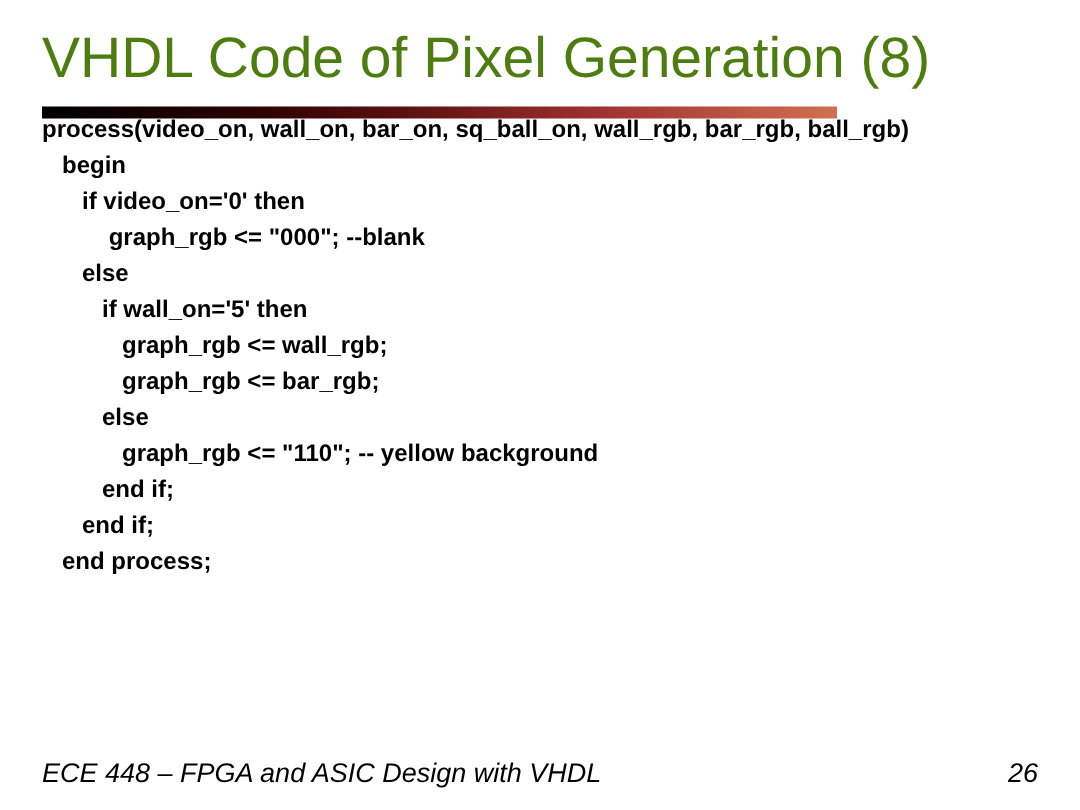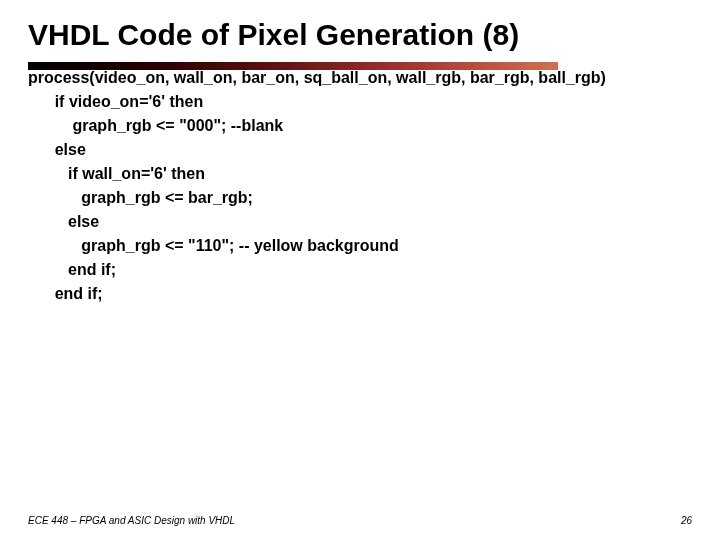--- a/index.html
+++ b/index.html
@@ -11,23 +11,23 @@
     position: relative;
     overflow: hidden;
   }
   .slide {
     width: 100%;
     height: 100%;
     padding: 18px 28px 0 28px;
     position: relative;
   }
   .title {
-    color: #000000;
-    font-size: 30px;
-    font-weight: bold;
+    color: #4d7c0f;
+    font-size: 38px;
+    font-weight: normal;
     margin-bottom: 10px;
     letter-spacing: 0px;
   }
   .divider {
     height: 8px;
     width: 530px;
     background: linear-gradient(to right, #000000 0%, #2a0000 25%, #5a1010 45%, #a03030 70%, #d07050 100%);
     margin-bottom: 2px;
   }
   .code-block {
@@ -42,45 +42,48 @@
   .code-line { white-space: pre; }
   .footer {
     position: absolute;
     bottom: 14px;
     left: 28px;
     right: 28px;
     display: flex;
     justify-content: space-between;
     align-items: center;
     font-style: italic;
-    font-size: 10px;
+    font-size: 18px;
     color: #000000;
   }
   .page-num {
     font-style: italic;
     text-align: right;
   }
 </style>
 </head>
 <body>
 
 <div class="slide">
   <div class="title">VHDL Code of Pixel Generation (8)</div>
   <div class="divider"></div>
 
   <div class="code-block">
     <div class="code-line">process(video_on, wall_on, bar_on, sq_ball_on, wall_rgb, bar_rgb, ball_rgb)</div>
-    <div class="code-line">      if video_on='6' then</div>
+    <div class="code-line">   begin</div>
+    <div class="code-line">      if video_on='0' then</div>
     <div class="code-line">          graph_rgb &lt;= "000"; --blank</div>
     <div class="code-line">      else</div>
-    <div class="code-line">         if wall_on='6' then</div>
+    <div class="code-line">         if wall_on='5' then</div>
+    <div class="code-line">            graph_rgb &lt;= wall_rgb;</div>
     <div class="code-line">            graph_rgb &lt;= bar_rgb;</div>
     <div class="code-line">         else</div>
     <div class="code-line">            graph_rgb &lt;= "110"; -- yellow background</div>
     <div class="code-line">         end if;</div>
     <div class="code-line">      end if;</div>
+    <div class="code-line">   end process;</div>
   </div>
 
   <div class="footer">
     <span>ECE 448 – FPGA and ASIC Design with VHDL</span>
     <span class="page-num">26</span>
   </div>
 </div>
 
 </body></html>

